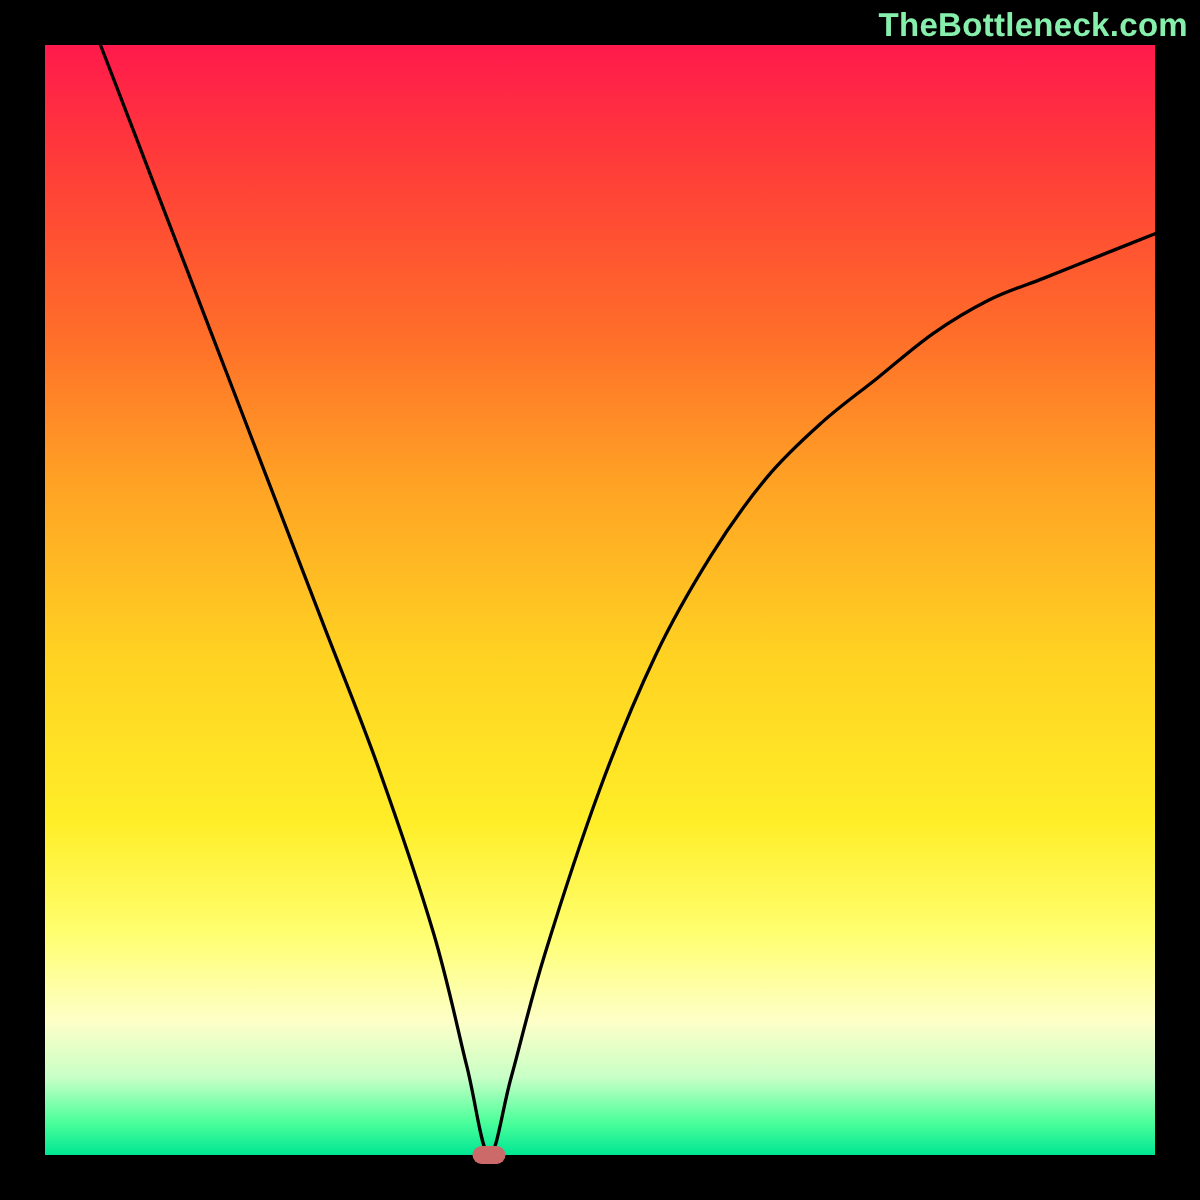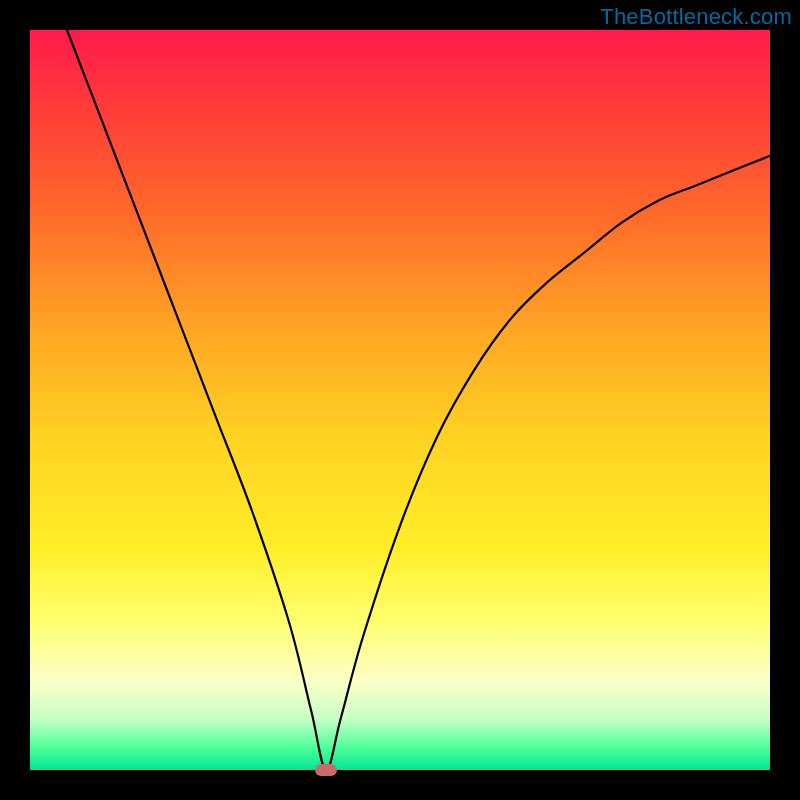--- a/index.html
+++ b/index.html
@@ -36,24 +36,25 @@
       #fdffc8 88%,
       #c8ffc6 93%,
       #4dff9b 97%,
       #00e693 100%
     );
   }
   .watermark {
     position: absolute;
     top: 4px;
     right: 8px;
-    color: #0369a1;
+    color: #86efac;
     font-size: 22px;
     letter-spacing: 0.2px;
     user-select: none;
+    font-weight: bold;
   }
   svg.curve {
     position: absolute;
     left: 0;
     top: 0;
     width: 740px;
     height: 740px;
     overflow: visible;
   }
   .curve-path {

